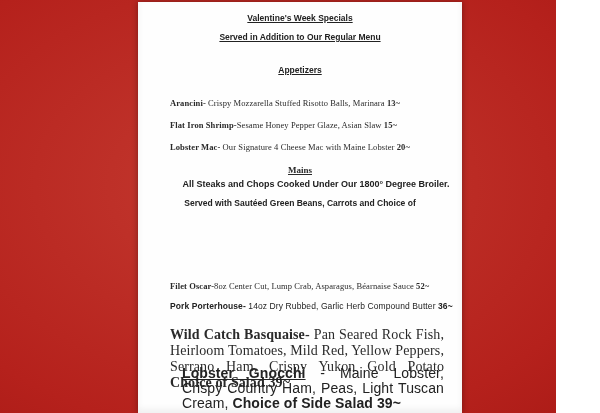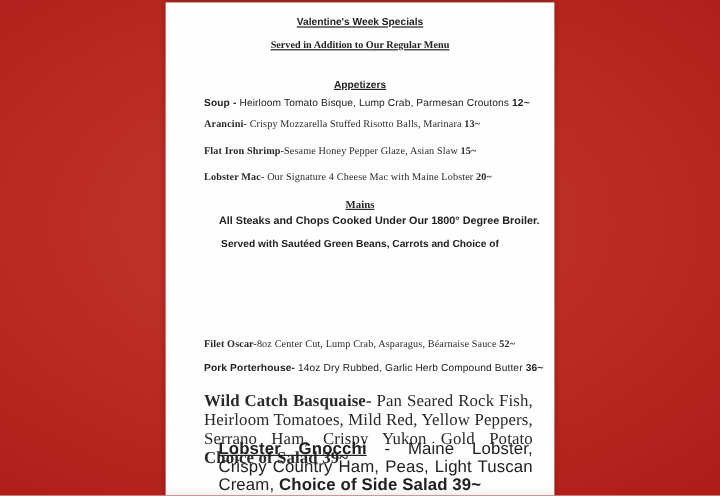--- a/index.html
+++ b/index.html
@@ -1,18 +1,18 @@
 <!DOCTYPE html>
 <html><head>
 <meta charset="utf-8">
 <style>
   html,body{margin:0;padding:0;}
   .stage{
     position:relative;
-    width:600px;height:413px;
+    width:556px;height:413px;
     overflow:hidden;
     background:radial-gradient(ellipse 120% 110% at 46% 45%, #c43a30 0%, #b5211c 55%, #9a100d 100%);
     font-family:"Liberation Sans", sans-serif;
   }
   .page{
     position:absolute;
     left:138px;top:2px;
     width:324px;height:411px;
     background:#fefefe;
     box-shadow:0 0 6px rgba(0,0,0,0.35), inset 0 -4px 6px rgba(0,0,0,0.06);
@@ -50,31 +50,28 @@
 </style>
 </head>
 <body>
 
 <div class="stage">
   <div class="page">
 
     <div class="heading sans" style="top:10px;">
       <span class="u">Valentine's Week Specials</span>
     </div>
-    <div class="heading sans" style="top:29px;font-family:Liberation Serif, serif;">
+    <div class="heading sans" style="top:29px;">
       <span class="u">Served in Addition to Our Regular Menu</span>
     </div>
 
     <div class="heading sans" style="top:62px;">
       <span class="u">Appetizers</span>
     </div>
 
-    <div class="line sans" style="top:77px;">
-      <span class="b">Soup -</span><span> Heirloom Tomato Bisque, Lump Crab, Parmesan Croutons </span><span class="b">12~</span>
-    </div>
 
     <div class="line serif" style="top:95px;">
       <span class="b">Arancini-</span><span> Crispy Mozzarella Stuffed Risotto Balls, Marinara </span><span class="b">13~</span>
     </div>
 
     <div class="line serif" style="top:117px;">
       <span class="b">Flat Iron Shrimp-</span><span>Sesame Honey Pepper Glaze, Asian Slaw </span><span class="b">15~</span>
     </div>
 
     <div class="line serif" style="top:139px;">

